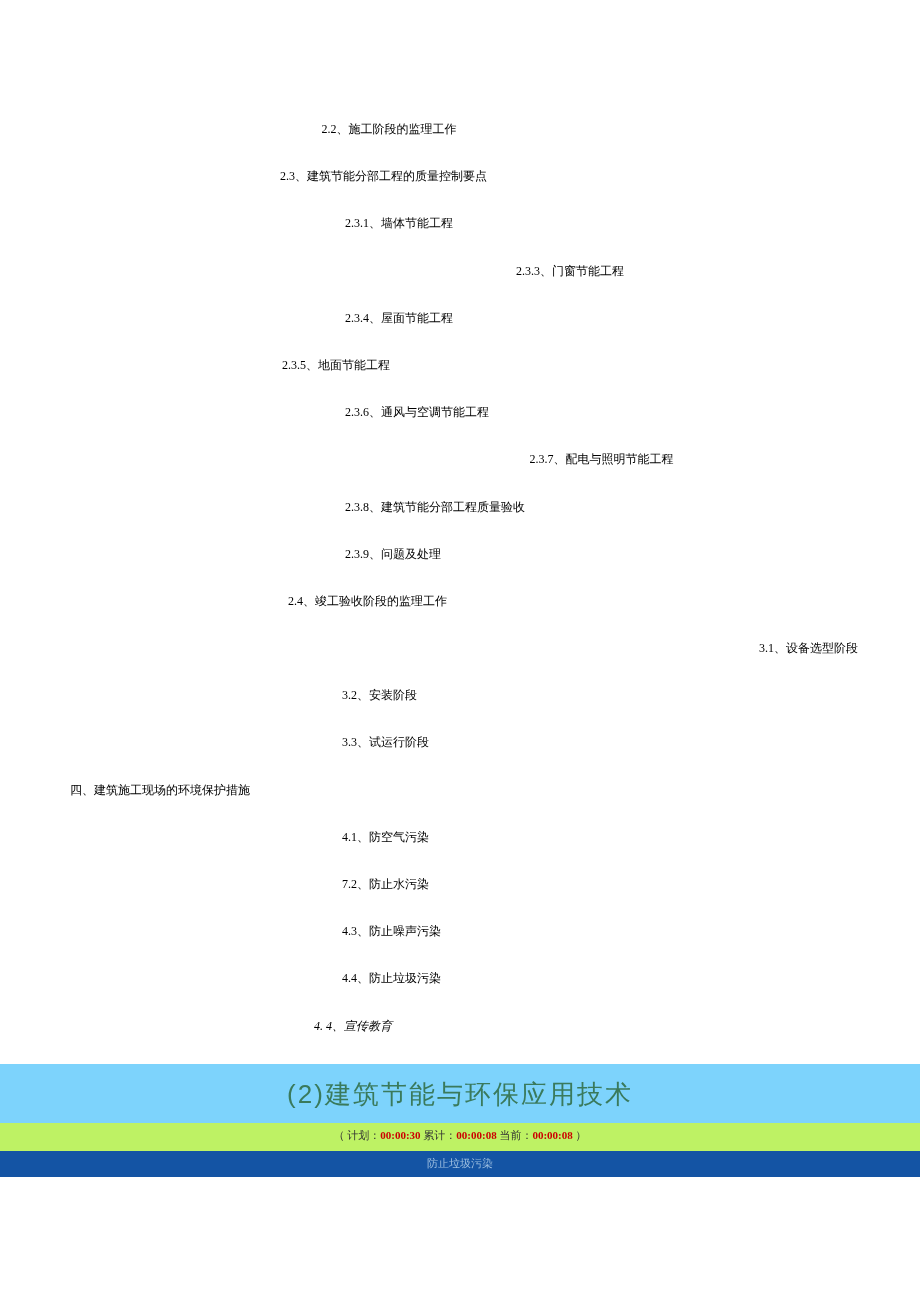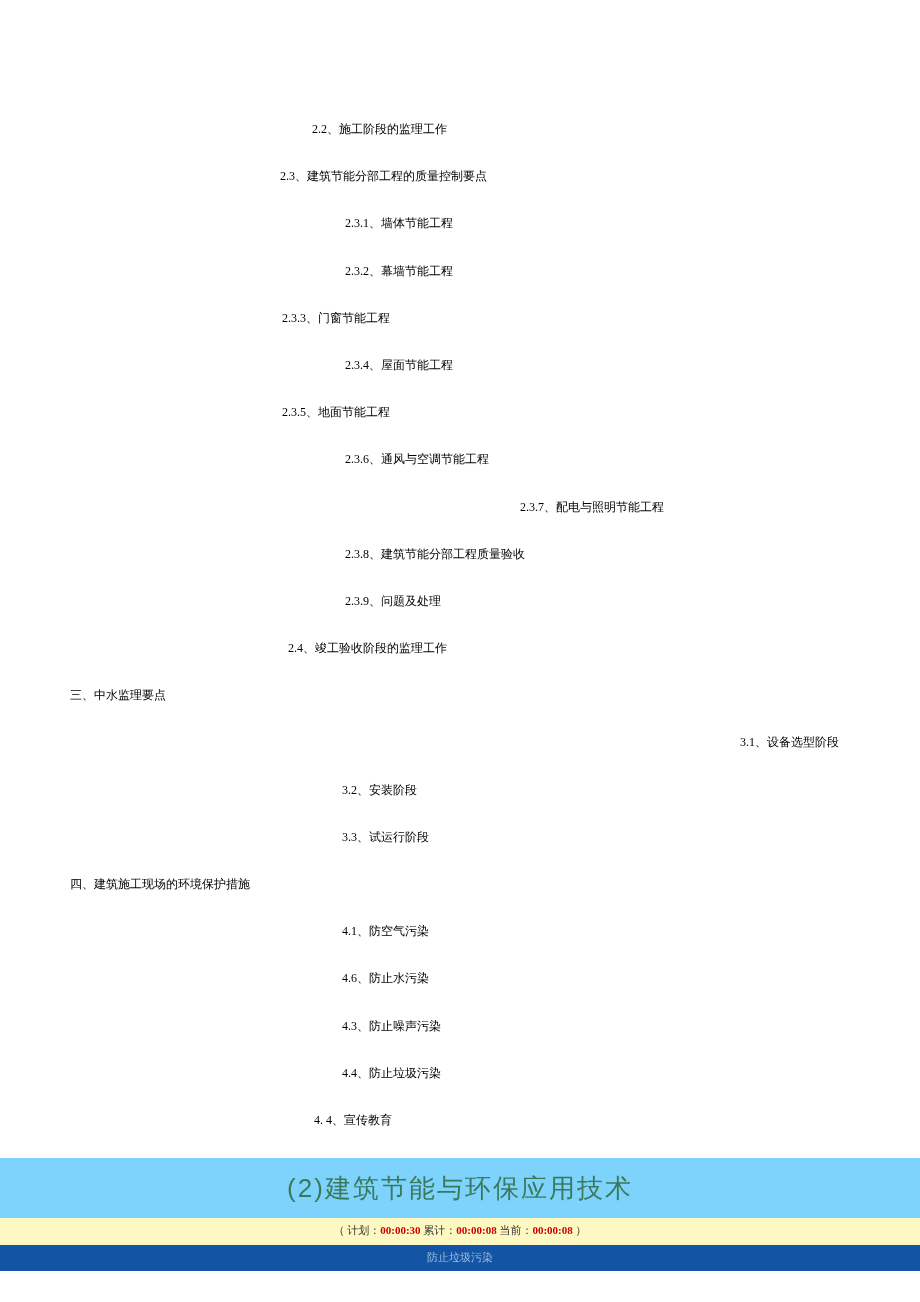--- a/index.html
+++ b/index.html
@@ -5,21 +5,21 @@
     * { margin: 0; padding: 0; box-sizing: border-box; }
     body {
       font-family: "SimSun", "宋体", serif;
       font-size: 12px;
       line-height: 1.6;
       background: #ffffff;
       width: 920px;
       position: relative;
     }
     .content-area {
-      padding: 120px 81px 0 70px;
+      padding: 120px 62px 0 70px;
     }
     .toc-item {
       color: #000;
       margin-bottom: 28px;
       display: block;
     }
     .indent-1 { padding-left: 220px; }
     .indent-section { padding-left: 0; }
     
     .section-header {
@@ -28,21 +28,21 @@
       padding: 10px 0 8px 0;
     }
     .section-title {
       color: #3a7a5c;
       font-size: 26px;
       font-family: "SimHei", "黑体", sans-serif;
       letter-spacing: 2px;
       font-weight: normal;
     }
     .time-bar {
-      background: #fef9c3;
+      background: #bef264;
       text-align: center;
       padding: 4px 0 6px 0;
       font-size: 11px;
       color: #333;
     }
     .time-red { color: #cc0000; font-weight: bold; }
     .drag-bar {
       background: #1454a4;
       color: #9ebfe0;
       text-align: center;
@@ -50,39 +50,37 @@
       padding: 4px 0;
     }
   </style>
 </head>
 <body>
 
 <div class="content-area">
   <div class="toc-item" style="text-align:center;padding-right:150px;">2.2、施工阶段的监理工作</div>
   <div class="toc-item indent-1" style="padding-left:210px;">2.3、建筑节能分部工程的质量控制要点</div>
   <div class="toc-item" style="padding-left:275px;">2.3.1、墙体节能工程</div>
-  <div class="toc-item" style="padding-left:275px;">2.3.2、幕墙节能工程</div>
-  <div class="toc-item" style="padding-left:212px;">2.3.3、门窗节能工程</div>
+  <div class="toc-item" style="padding-left:212px;text-align:center;">2.3.3、门窗节能工程</div>
   <div class="toc-item" style="padding-left:275px;">2.3.4、屋面节能工程</div>
   <div class="toc-item" style="padding-left:212px;">2.3.5、地面节能工程</div>
   <div class="toc-item" style="padding-left:275px;">2.3.6、通风与空调节能工程</div>
   <div class="toc-item" style="padding-left:275px;text-align:center;">2.3.7、配电与照明节能工程</div>
   <div class="toc-item" style="padding-left:275px;">2.3.8、建筑节能分部工程质量验收</div>
   <div class="toc-item" style="padding-left:275px;">2.3.9、问题及处理</div>
   <div class="toc-item" style="padding-left:218px;">2.4、竣工验收阶段的监理工作</div>
-  <div class="toc-item indent-section">三、中水监理要点</div>
   <div class="toc-item" style="padding-left:272px;text-align:right;">3.1、设备选型阶段</div>
   <div class="toc-item" style="padding-left:272px;">3.2、安装阶段</div>
   <div class="toc-item" style="padding-left:272px;">3.3、试运行阶段</div>
   <div class="toc-item indent-section">四、建筑施工现场的环境保护措施</div>
   <div class="toc-item" style="padding-left:272px;">4.1、防空气污染</div>
-  <div class="toc-item" style="padding-left:272px;">4.6、防止水污染</div>
+  <div class="toc-item" style="padding-left:272px;">7.2、防止水污染</div>
   <div class="toc-item" style="padding-left:272px;">4.3、防止噪声污染</div>
   <div class="toc-item" style="padding-left:272px;">4.4、防止垃圾污染</div>
-  <div class="toc-item" style="padding-left:244px;">4. 4、宣传教育</div>
+  <div class="toc-item" style="padding-left:244px;font-style:italic;">4. 4、宣传教育</div>
 </div>
 
 <div class="section-header">
   <h1 class="section-title">(2)建筑节能与环保应用技术</h1>
 </div>
 
 <div class="time-bar">
   <span>（ 计划：</span><span class="time-red">00:00:30</span><span> 累计：</span><span class="time-red">00:00:08</span><span> 当前：</span><span class="time-red">00:00:08</span><span> ）</span>
 </div>
 

